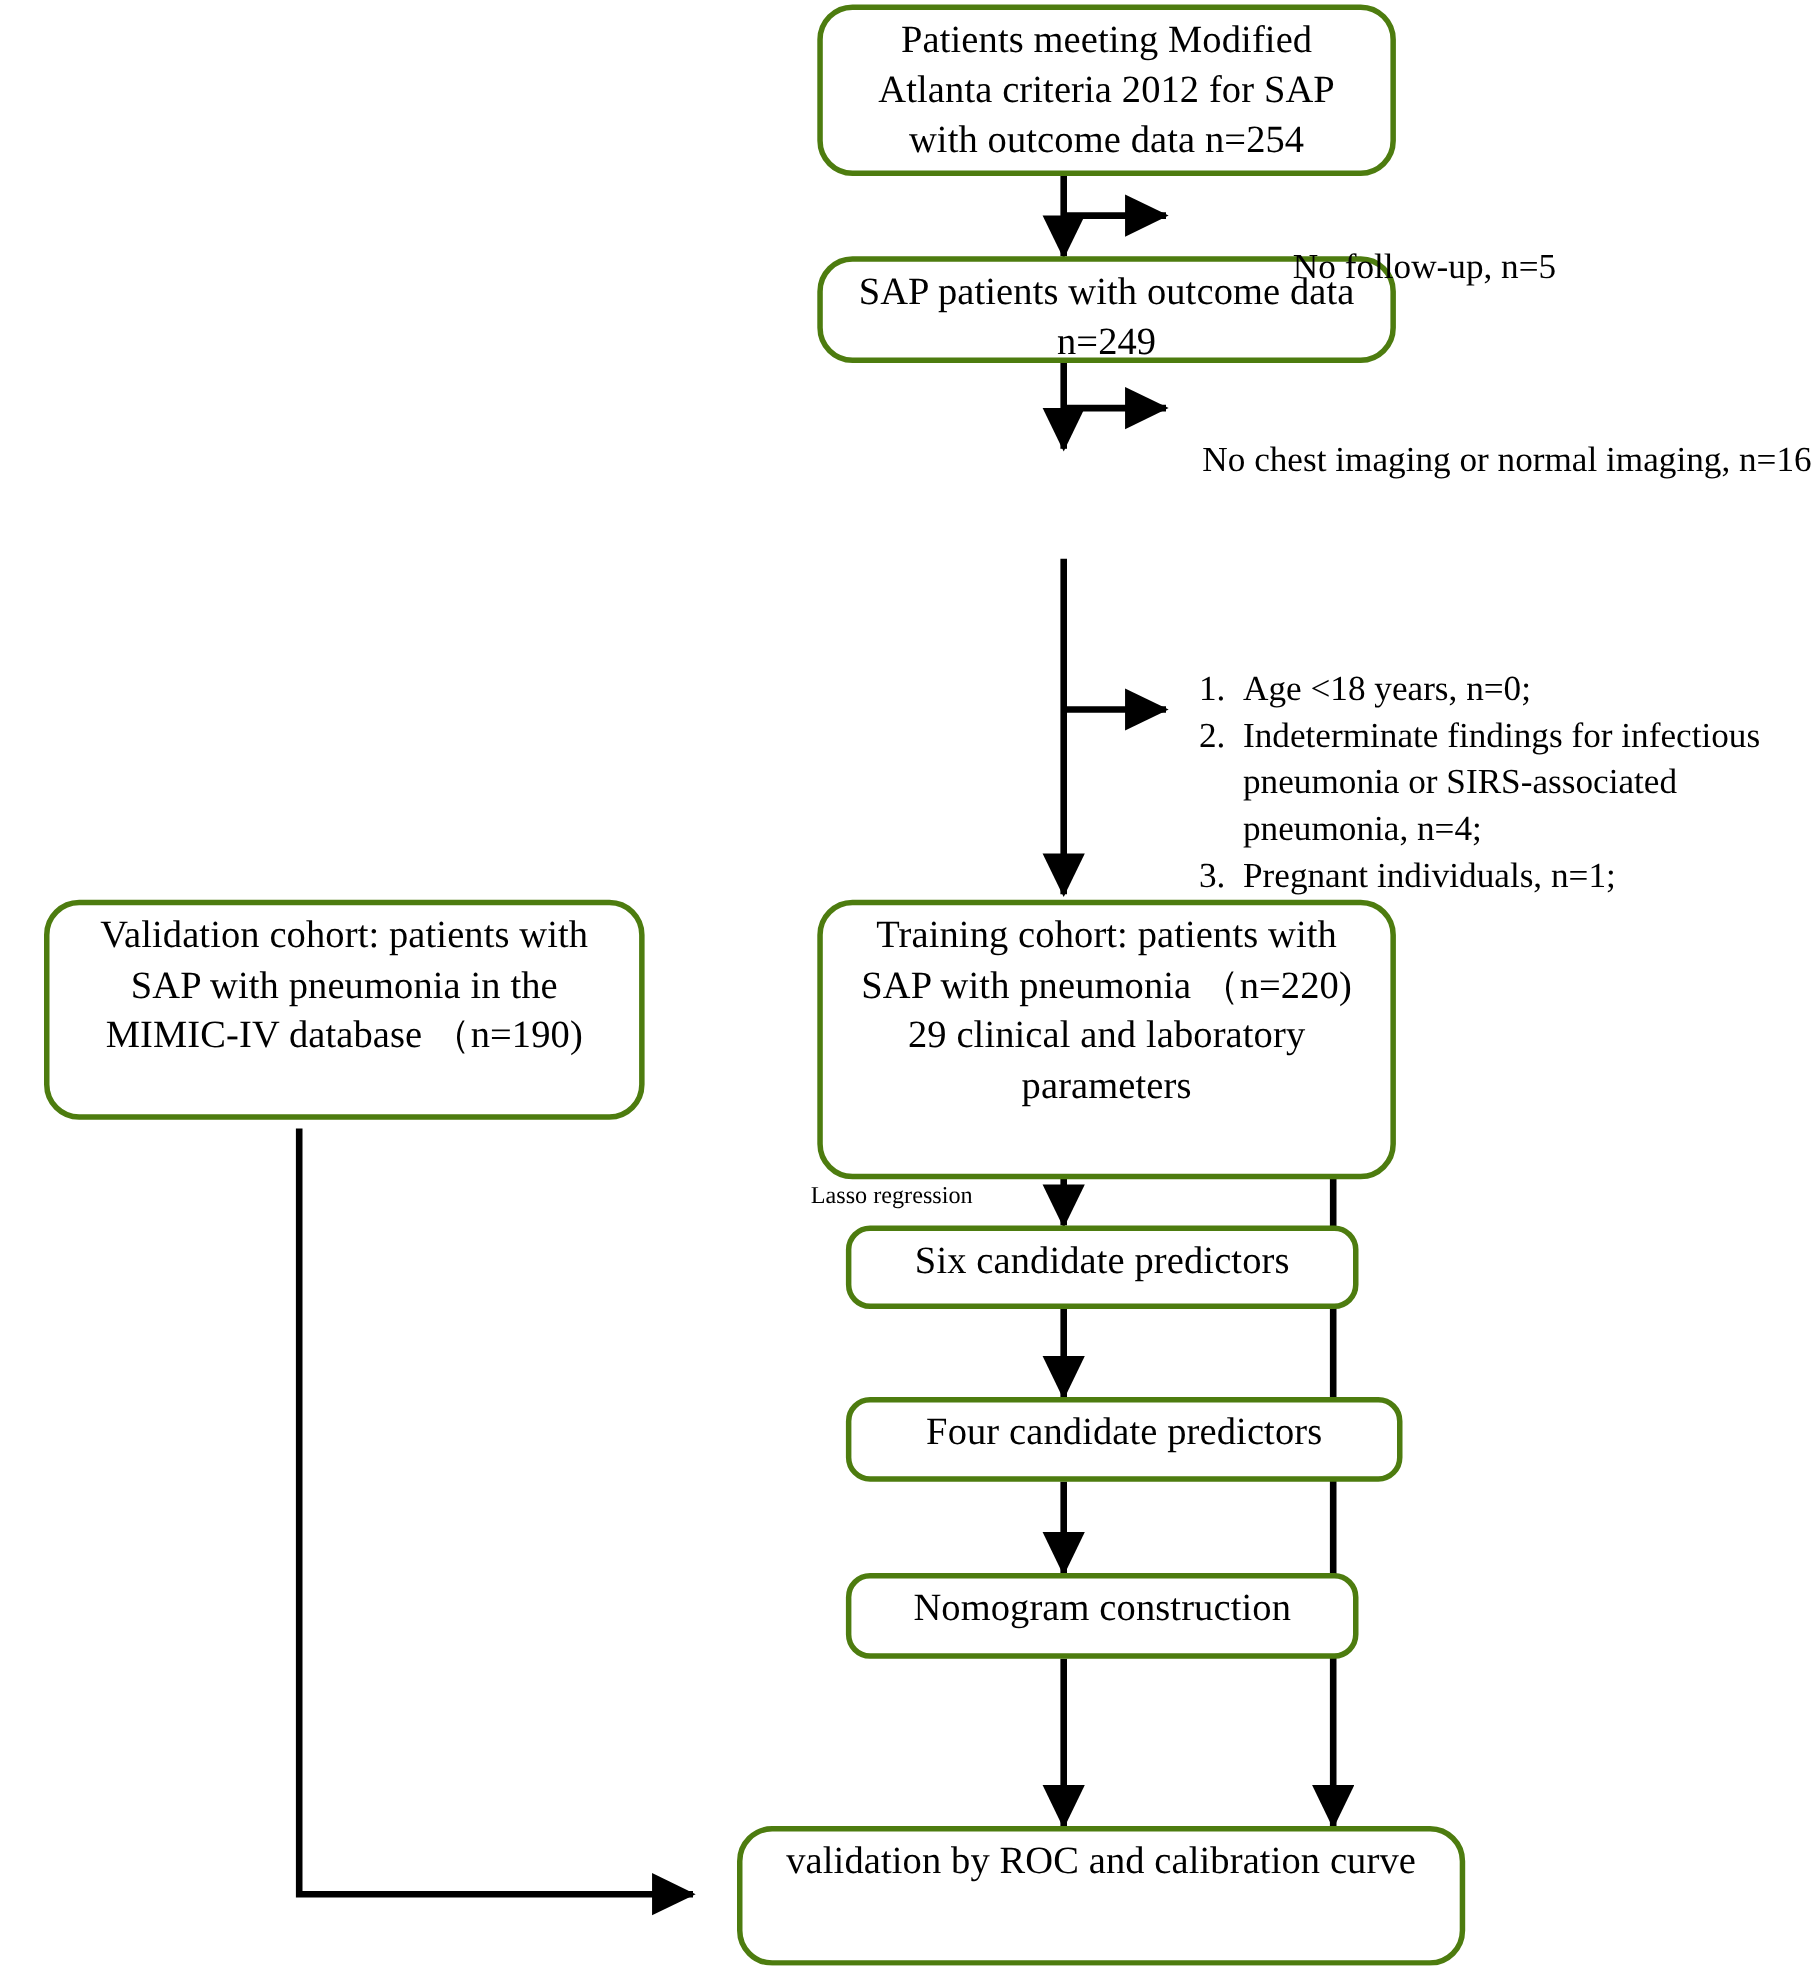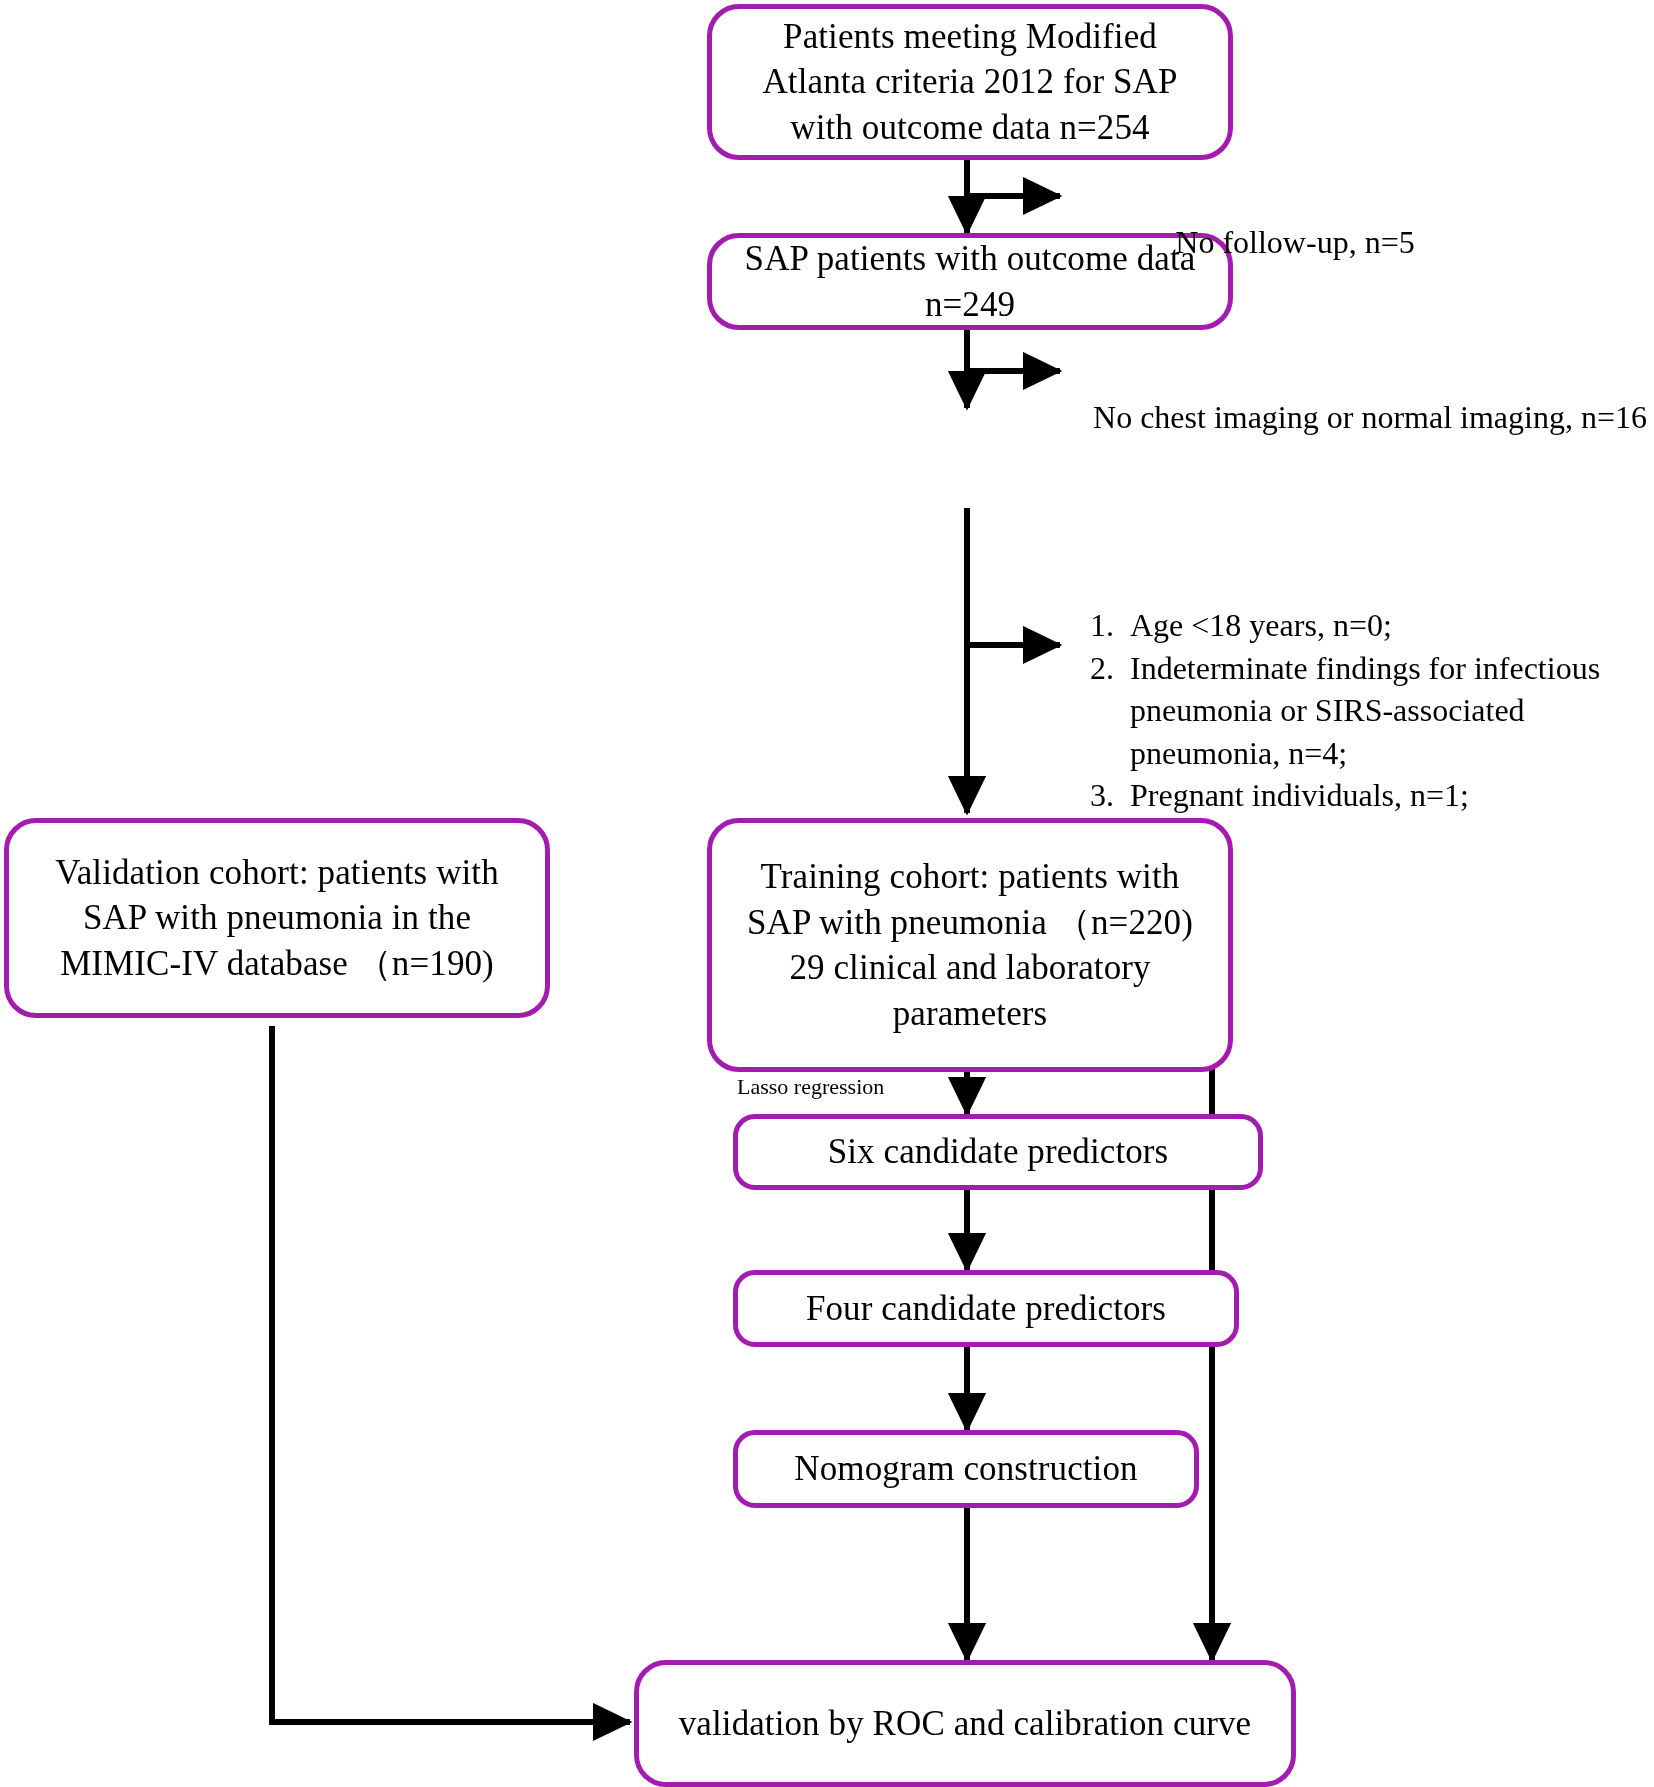--- a/index.html
+++ b/index.html
@@ -21,32 +21,32 @@
   svg.flow-canvas {
     position: absolute;
     top: 0;
     left: 0;
     width: 1654px;
     height: 1787px;
   }
   .node-box {
     position: absolute;
     box-sizing: border-box;
-    border: 5px solid #a21caf;
+    border: 5px solid #4d7c0f;
     border-radius: 32px;
     background: #ffffff;
     display: flex;
-    align-items: center;
     justify-content: center;
     text-align: center;
     line-height: 1.30;
     font-size: 35px;
     letter-spacing: 0.1px;
     padding: 4px 14px;
     white-space: pre-line;
+    margin-left: 36px;
   }
   .node-box.slim {
     border-width: 5px;
     border-radius: 22px;
     font-size: 35px;
   }
   .side-note {
     position: absolute;
     font-size: 32px;
     line-height: 1.34;
@@ -134,21 +134,21 @@
 29 clinical and laboratory
 parameters</span>
   </div>
 
   <div class="node-box" style="left:4px; top:818px; width:546px; height:200px;">
     <span>Validation cohort: patients with
 SAP with pneumonia in the
 MIMIC-IV database （n=190)</span>
   </div>
 
-  <div class="node-box slim" style="left:733px; top:1114px; width:530px; height:76px;">
+  <div class="node-box slim" style="left:733px; top:1114px; width:466px; height:76px;">
     <span>Six candidate predictors</span>
   </div>
 
   <div class="node-box slim" style="left:733px; top:1270px; width:506px; height:77px;">
     <span>Four candidate predictors</span>
   </div>
 
   <div class="node-box slim" style="left:733px; top:1430px; width:466px; height:78px;">
     <span>Nomogram construction</span>
   </div>

